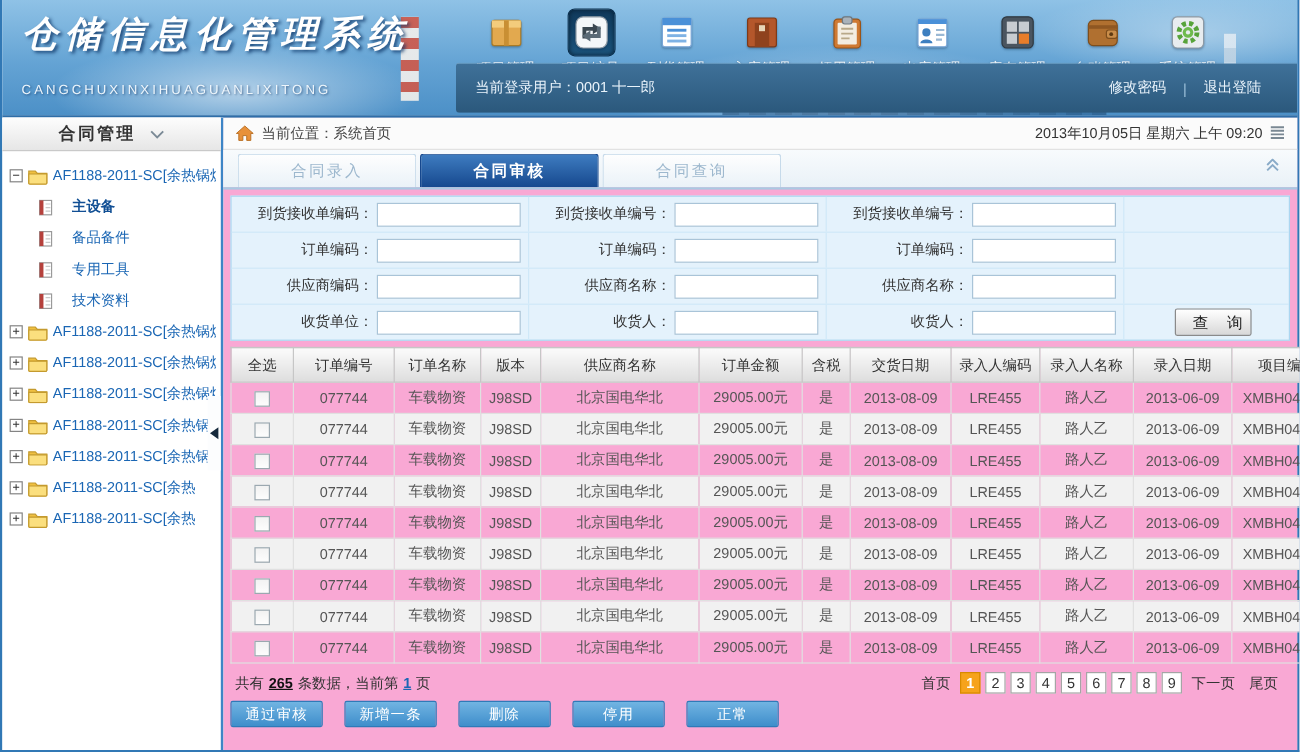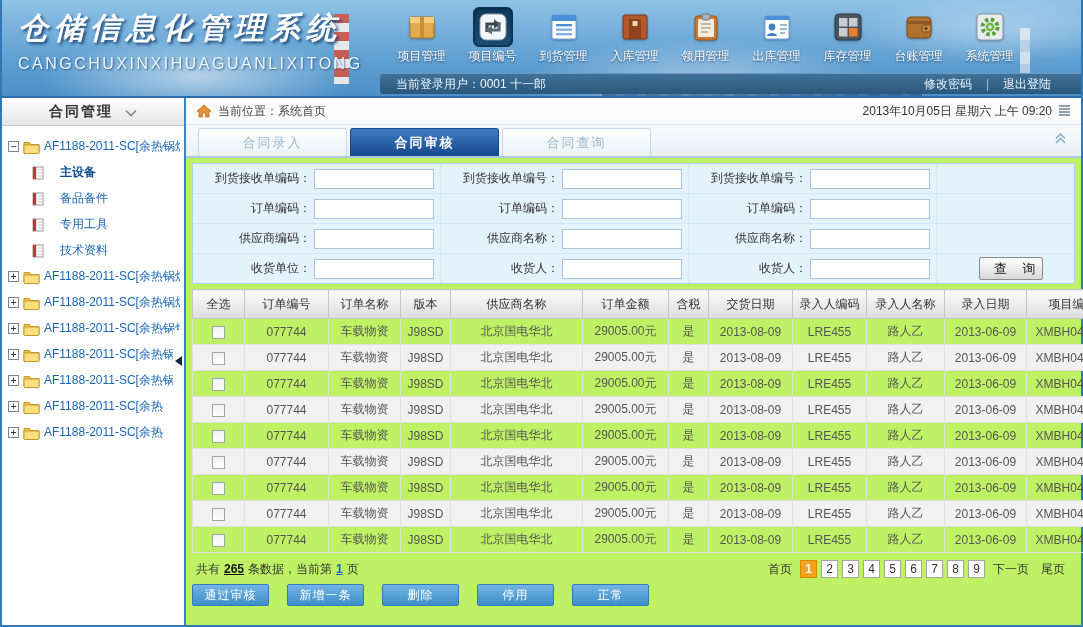--- a/index.html
+++ b/index.html
@@ -18,30 +18,30 @@
   }
   .chimney1 { position:absolute; left:332px; top:14px; width:15px; height:70px; opacity:.9;
     background:repeating-linear-gradient(180deg,#d05848 0 9px,#f3f0ec 9px 18px); }
   .chimney2 { position:absolute; left:1018px; top:28px; width:10px; height:58px; opacity:.8;
     background:repeating-linear-gradient(180deg,#e8eef4 0 12px,#c9d8e5 12px 24px); }
   .building { position:absolute; left:600px; bottom:0; width:320px; height:16px; opacity:.55;
     background:repeating-linear-gradient(90deg,#1d4872 0 14px,#2d608f 14px 22px); }
   .logo { position:absolute; left:16px; top:8px; z-index:2; }
   .logo-title { font-family:"DejaVu Serif","Liberation Serif",serif; font-style:italic; font-weight:bold;
     font-size:30px; color:#fff; letter-spacing:6px; text-shadow:2px 2px 3px rgba(15,55,105,.85); }
-  .logo-sub { font-size:16px; color:#eef6fc; letter-spacing:2.5px; margin-top:6px; text-shadow:1px 1px 2px rgba(15,55,105,.7); }
+  .logo-sub { font-size:11px; color:#eef6fc; letter-spacing:2.5px; margin-top:20px; text-shadow:1px 1px 2px rgba(15,55,105,.7); }
 
   .top-nav { position:absolute; left:384px; top:7px; display:flex; z-index:2;align-items:flex-end; }
   .nav-item { width:71px; text-align:center; cursor:pointer; }
   .nav-icon { display:inline-flex; width:40px; height:40px; align-items:center; justify-content:center; border-radius:6px; }
   .nav-icon svg { width:32px; height:32px; filter:drop-shadow(0 1px 1px rgba(0,30,60,.35)); }
   .nav-icon.sel { background:linear-gradient(#10395b,#1c567f); border:1px solid #0d314f; box-shadow:inset 0 0 4px #071f33; }
   .nav-label { display:block; font-size:12px; color:#fff; margin-top:1px; text-shadow:0 1px 2px rgba(0,20,50,.7); }
 
-  .user-bar { position:absolute; left:378px; right:0; bottom:2px; height:21px; z-index:2;
+  .user-bar { position:absolute; left:378px; right:0; bottom:2px; height:42px; z-index:2;
     display:flex; align-items:center; padding:0 16px; font-size:12px; color:#e9f3fb;
     background:linear-gradient(#3f7199,#2b587c); border-top:1px solid #6d9abc; border-radius:3px 0 0 3px; }
   .ub-spacer { flex:1; }
   .ub-link { cursor:pointer; margin:0 14px; }
   .ub-sep { color:#9cc0da; }
 
   
   .main { display:flex; height:527px; }
 
   aside.sidebar { width:184px; background:#fff; border-right:2px solid #3d85c6; position:relative; flex:none; }
@@ -54,21 +54,21 @@
   .tree-toggle { width:11px; height:11px; flex:none; border:1px solid #848484; background:#fff; color:#333;
     font-size:10px; line-height:9px; text-align:center; margin-right:4px; font-family:"DejaVu Sans Mono",monospace; }
   .ticon { margin-right:4px; display:inline-flex; flex:none; }
   .tlabel { color:#1a66b4; overflow:hidden; }
   .tlabel.bold { font-weight:bold; color:#114f94; }
   .tchild { margin-left:24px;gap:12px; }
   .sb-collapse { position:absolute; right:0; top:232px; width:11px; height:62px; background:#fcfdfe;
     display:flex; align-items:center; justify-content:center; cursor:pointer; }
   .sb-collapse .tri { width:0; height:0; border-top:5px solid transparent; border-bottom:5px solid transparent; border-right:7px solid #15293c; }
 
-  section.content { flex:1; display:flex; flex-direction:column; background:#bef264; min-width:0; }
+  section.content { flex:1; display:flex; flex-direction:column; background:#f9a8d4; min-width:0; }
 
   .crumb { height:27px; flex:none; display:flex; align-items:center; padding:0 10px; font-size:12px; color:#444;
     background:#fbfbfb; border-bottom:1px solid #e2e2e2; }
   .crumb .ticon { margin-right:6px; }
   .crumb-right { margin-left:auto; display:flex; align-items:center; gap:6px; color:#333; }
 
   .tabs { height:33px; flex:none; display:flex; align-items:flex-end; padding-left:12px; position:relative;
     background:linear-gradient(#f8fbfd,#e9f1f7); border-bottom:2px solid #a9c9e2; }
   .tab { width:149px; height:28px; line-height:27px; text-align:center; font-size:13px; margin-right:3px;
     border:1px solid #c6daea; border-bottom:none; border-radius:3px 3px 0 0; cursor:pointer;

